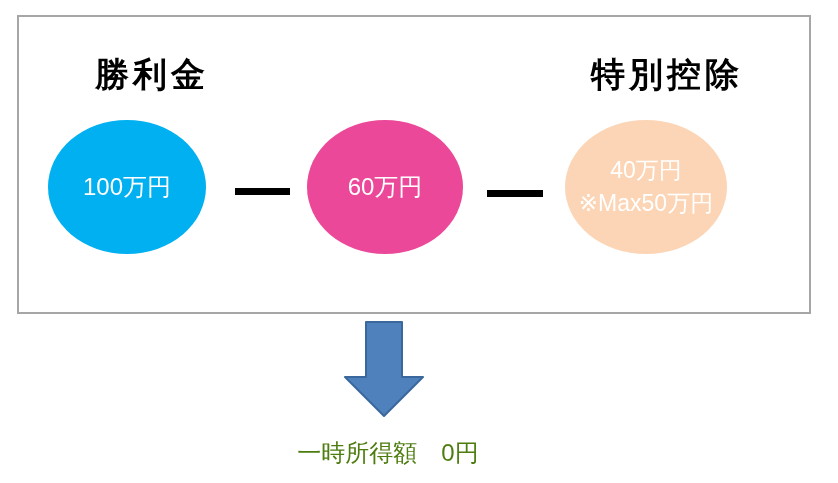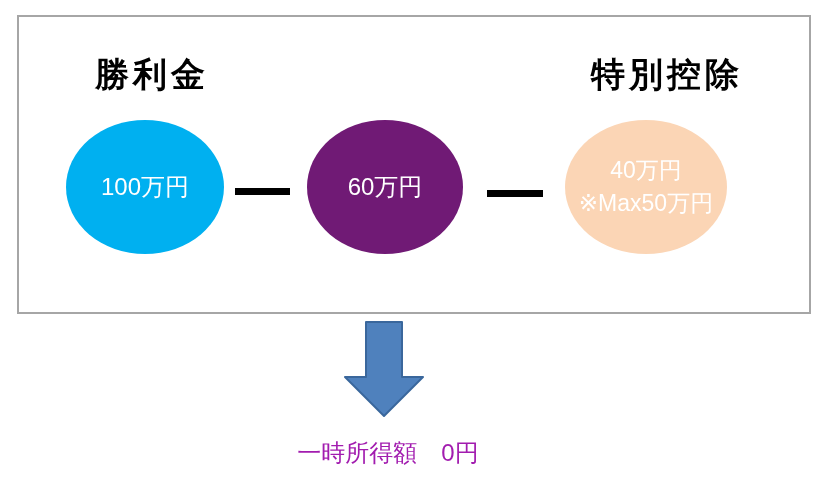--- a/index.html
+++ b/index.html
@@ -28,21 +28,21 @@
   .t2 { left: 384px; }
   .t3 { left: 648px; }
 
   .circle {
     position: absolute; top: 103px;
     height: 134px; border-radius: 50%;
     display: flex; flex-direction: column;
     align-items: center; justify-content: center;
     color: #ffffff; text-align: center; line-height: 1.45;
   }
-  .c1 { left: 47px;  width: 158px; font-size: 24px; }
+  .c1 { left: 29px;  width: 158px; font-size: 24px; }
   .c2 { left: 288px; width: 156px; font-size: 24px; }
   .c3 { left: 546px; width: 162px; font-size: 23px; }
 
   .minus {
     position: absolute; height: 7px; width: 55px;
     background: #000000;
   }
   .m1 { left: 216px; top: 171px; }
   .m2 { left: 468px; top: 173px; width: 56px; }
 
@@ -63,32 +63,32 @@
 
     <div class="col-title t1">勝利金</div>
     <div class="col-title t3">特別控除</div>
 
     <div class="circle c1" style="background-color: rgb(0, 176, 240);">
       <span>100万円</span>
     </div>
 
     <div class="minus m1"></div>
 
-    <div class="circle c2" style="background-color: #701a75; justify-content: center;">
+    <div class="circle c2" style="background-color: #ec4899; justify-content: center;">
       <span>60万円</span>
     </div>
 
     <div class="minus m2"></div>
 
     <div class="circle c3" style="background-color: rgb(251, 213, 181);">
       <span>40万円</span>
       <span>※Max50万円</span>
     </div>
 
   </div>
 
   <svg class="arrow-svg" width="80" height="97" viewBox="0 0 80 97">
     <polygon id="arrow-shape" points="22,1 58,1 58,56 79,56 40,95 1,56 22,56" fill="#4F81BD" stroke="#3A679C" stroke-width="2" stroke-linejoin="round"></polygon>
   </svg>
 
-  <div class="result" style="color: #a21caf;">一時所得額　0円</div>
+  <div class="result" style="color: #4d7c0f;">一時所得額　0円</div>
 
 </div>
 
 </body></html>

